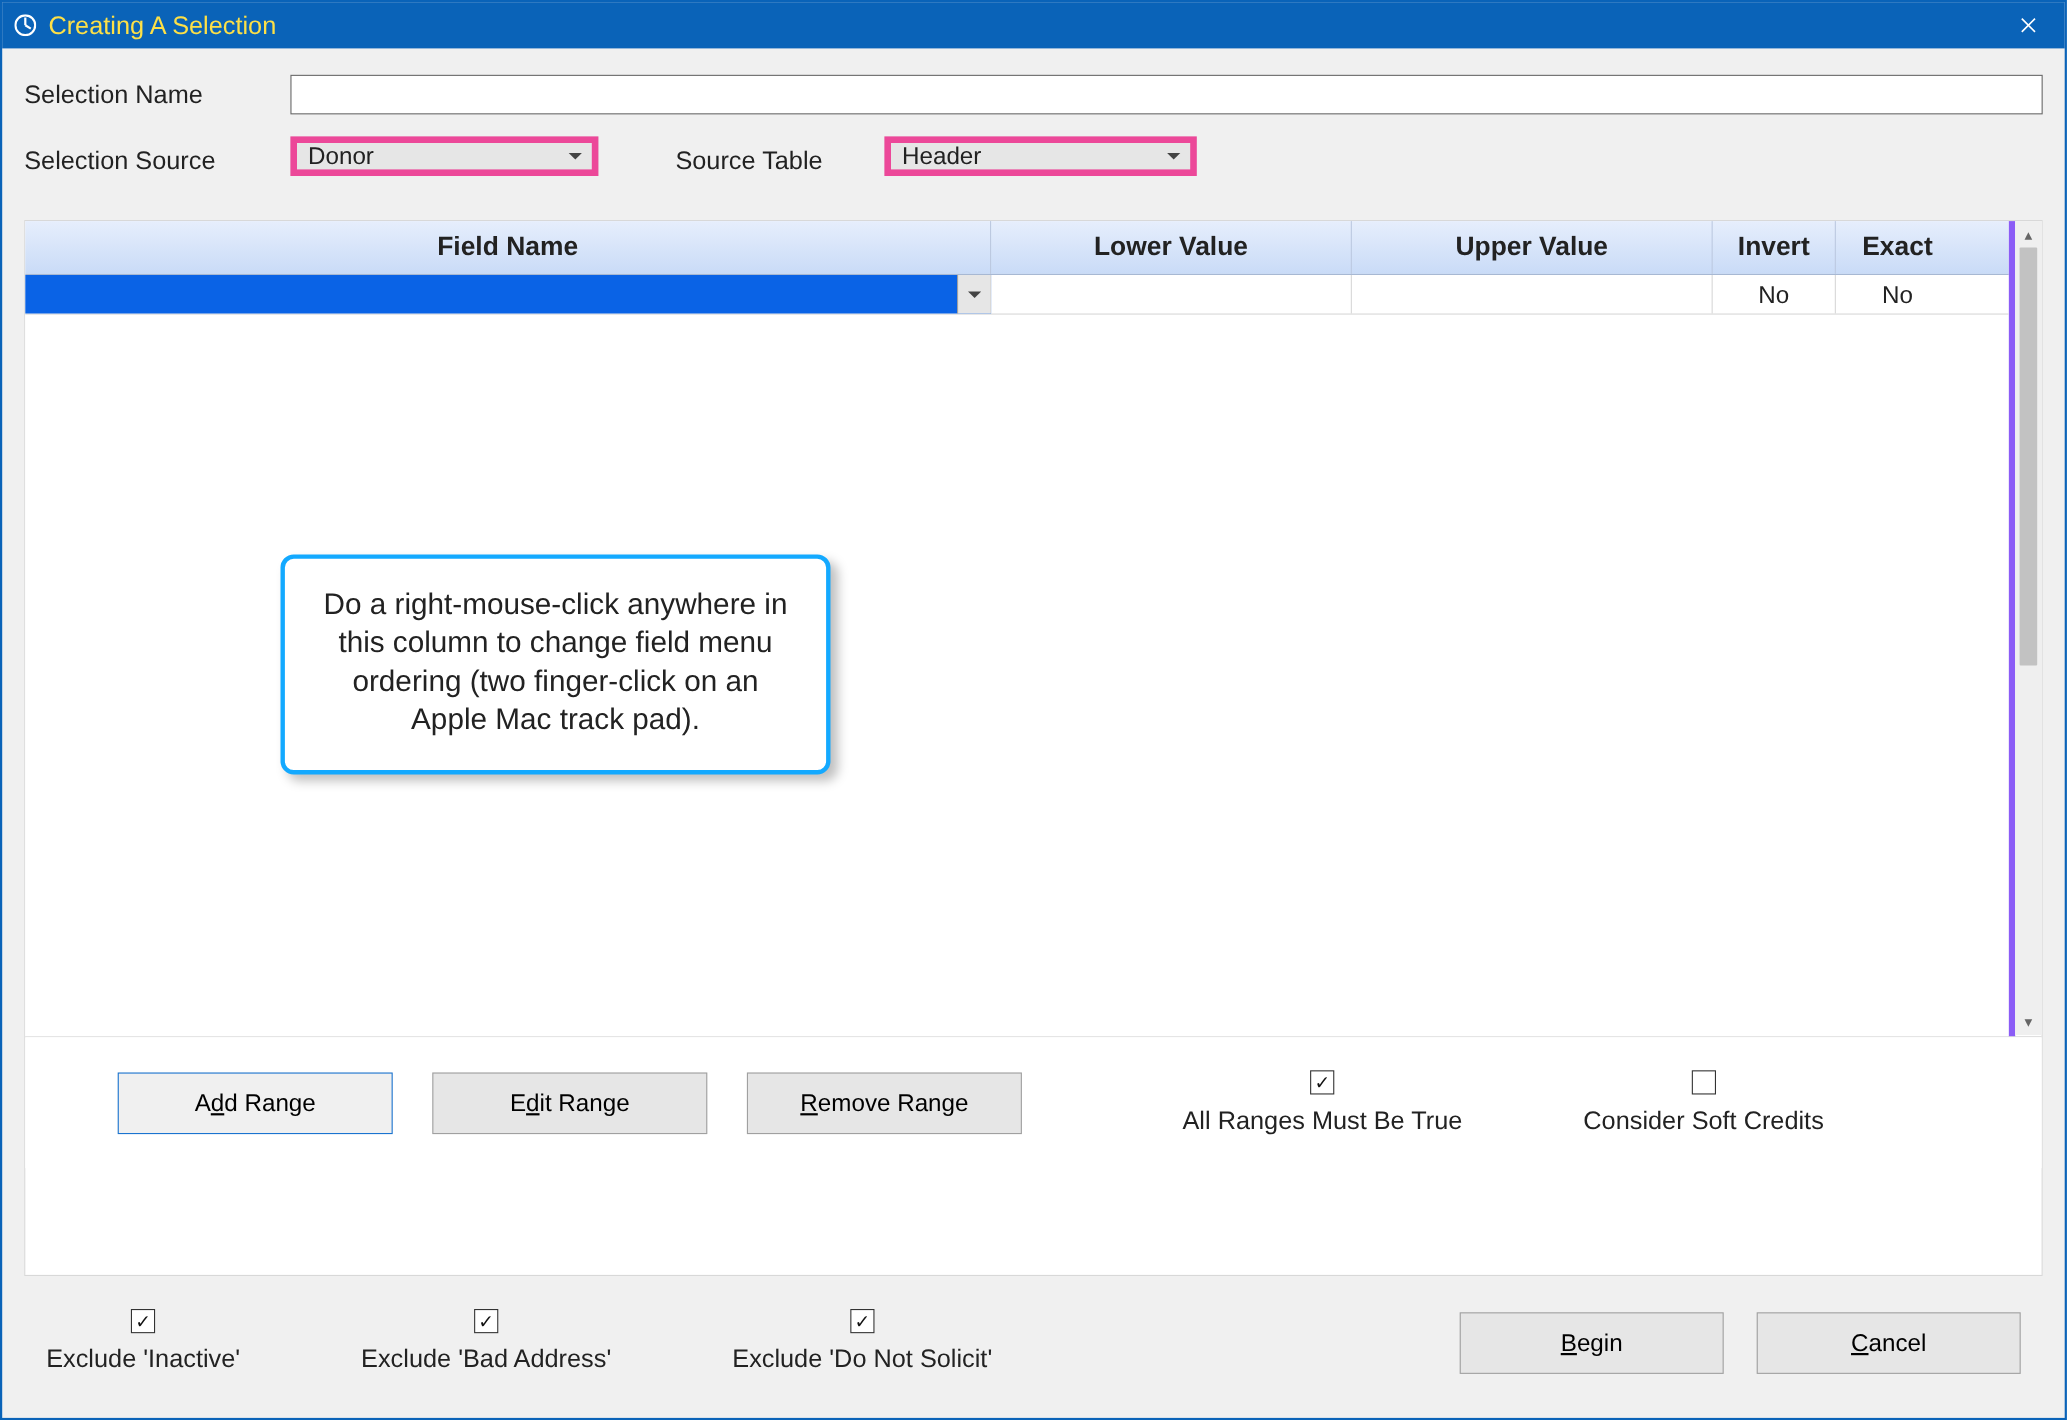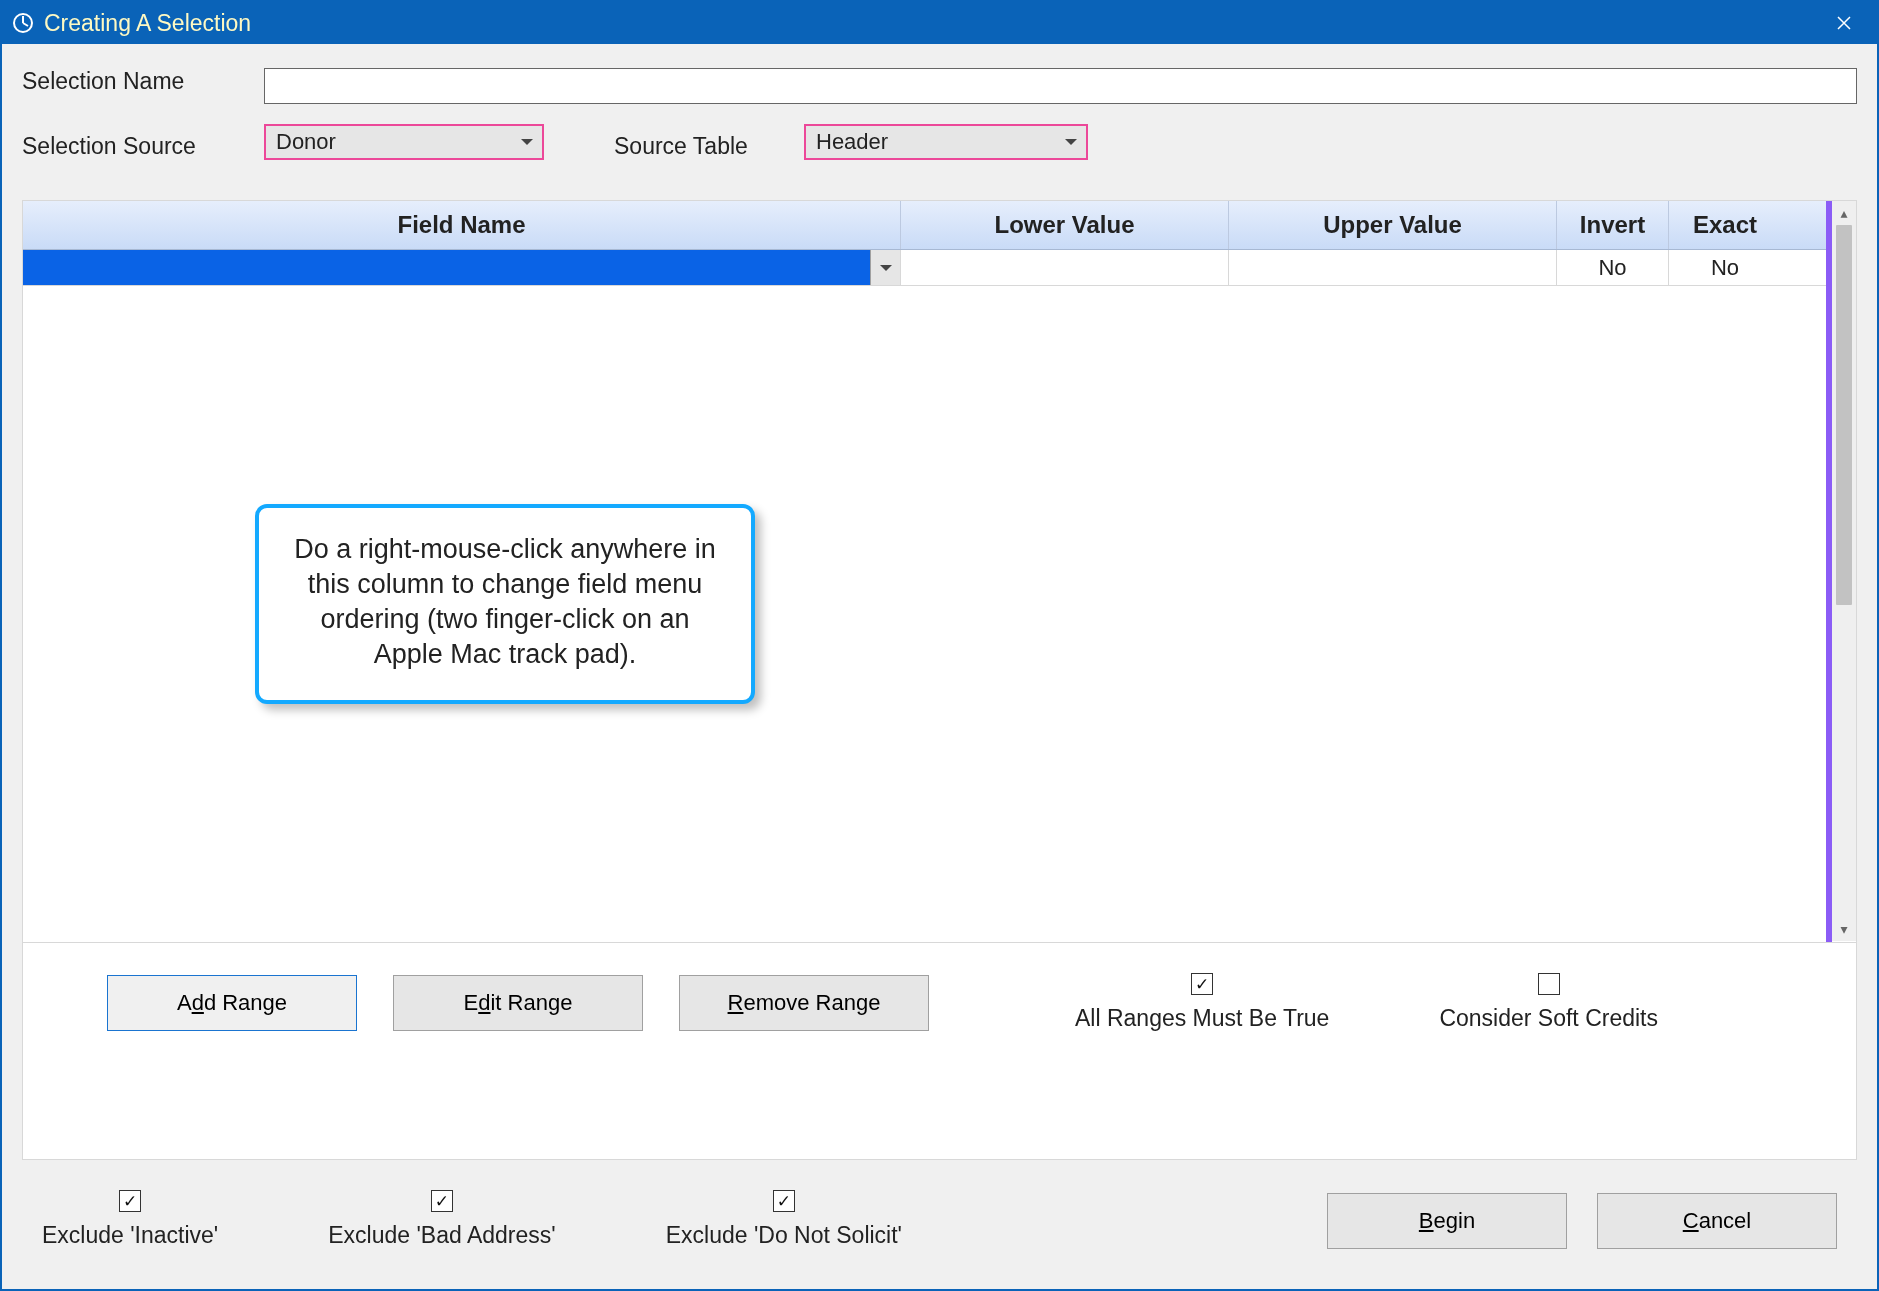--- a/index.html
+++ b/index.html
@@ -14,21 +14,21 @@
     width: 1879px;
     height: 1291px;
     border: 2px solid #0a63b8;
     background: #f0f0f0;
     display: flex;
     flex-direction: column;
     position: relative;
   }
   .titlebar {
     background: #0a63b8;
-    color: #fef9c3;
+    color: #fde047;
     height: 42px;
     display: flex;
     align-items: center;
     padding: 0 6px 0 10px;
     font-size: 23px;
   }
   .titlebar .app-icon {
     width: 22px; height: 22px;
     margin-right: 10px;
     display: flex; align-items: center; justify-content: center;
@@ -43,38 +43,39 @@
 
   .content {
     padding: 24px 20px 20px 20px;
     display: flex;
     flex-direction: column;
     flex: 1;
   }
 
   .form-row {
     display: flex;
+    align-items: center;
     margin-bottom: 20px;
     font-size: 23px;
   }
   .form-label {
     width: 242px;
   }
   .text-input {
     flex: 1;
     height: 36px;
     border: 1px solid #666;
     background: #fff;
     padding: 2px 6px;
     font-size: 21px;
   }
   .combo {
     position: relative;
     height: 36px;
-    border: 2px solid #ec4899;
+    border: 6px solid #ec4899;
     background: #e6e6e6;
     display: inline-flex;
     align-items: center;
     padding: 0 30px 0 10px;
     font-size: 22px;
     cursor: pointer;
   }
   .combo .chev {
     position: absolute; right: 8px; top: 50%; transform: translateY(-50%);
   }

